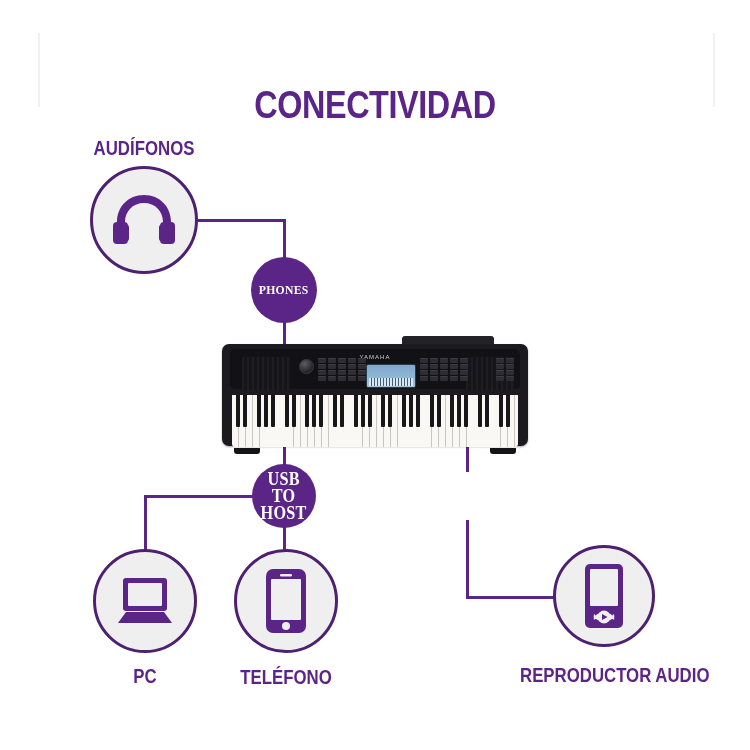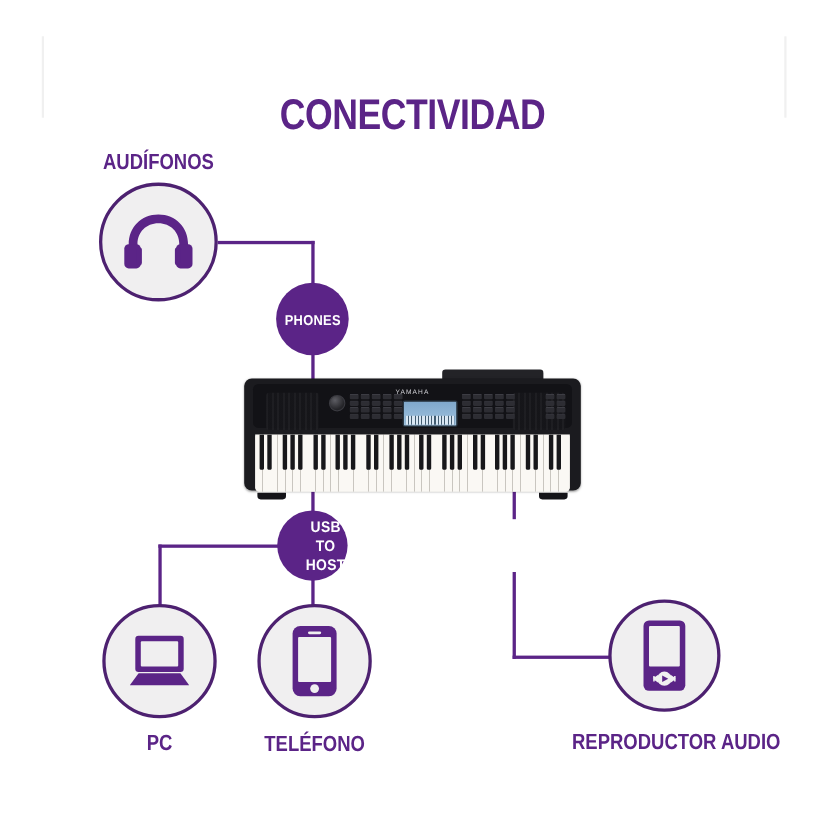--- a/index.html
+++ b/index.html
@@ -46,25 +46,25 @@
   
   .badge{
     position:absolute;
     border-radius:50%;
     background:#5b2487;
     box-sizing:border-box;
     display:flex;align-items:center;justify-content:center;
     text-align:center;
     color:#ffffff;
     font-weight:bold;
-    font-family:Liberation Sans, sans-serif;
+    font-family:Liberation Serif, serif;
   }
   .badge span{display:block;transform:scaleX(0.9);}
   #badge-phones{font-size:13px;letter-spacing:.3px;}
-  #badge-usb{font-size:14px;line-height:17px;letter-spacing:.3px;justify-content:flex-end;}
+  #badge-usb{font-size:18px;line-height:17px;letter-spacing:.3px;}
   #badge-aux{font-size:14px;letter-spacing:.3px;}
 
   
   .caption{
     position:absolute;
     color:#5b2487;
     font-weight:bold;
     font-size:20px;
     letter-spacing:0px;
     text-align:center;

